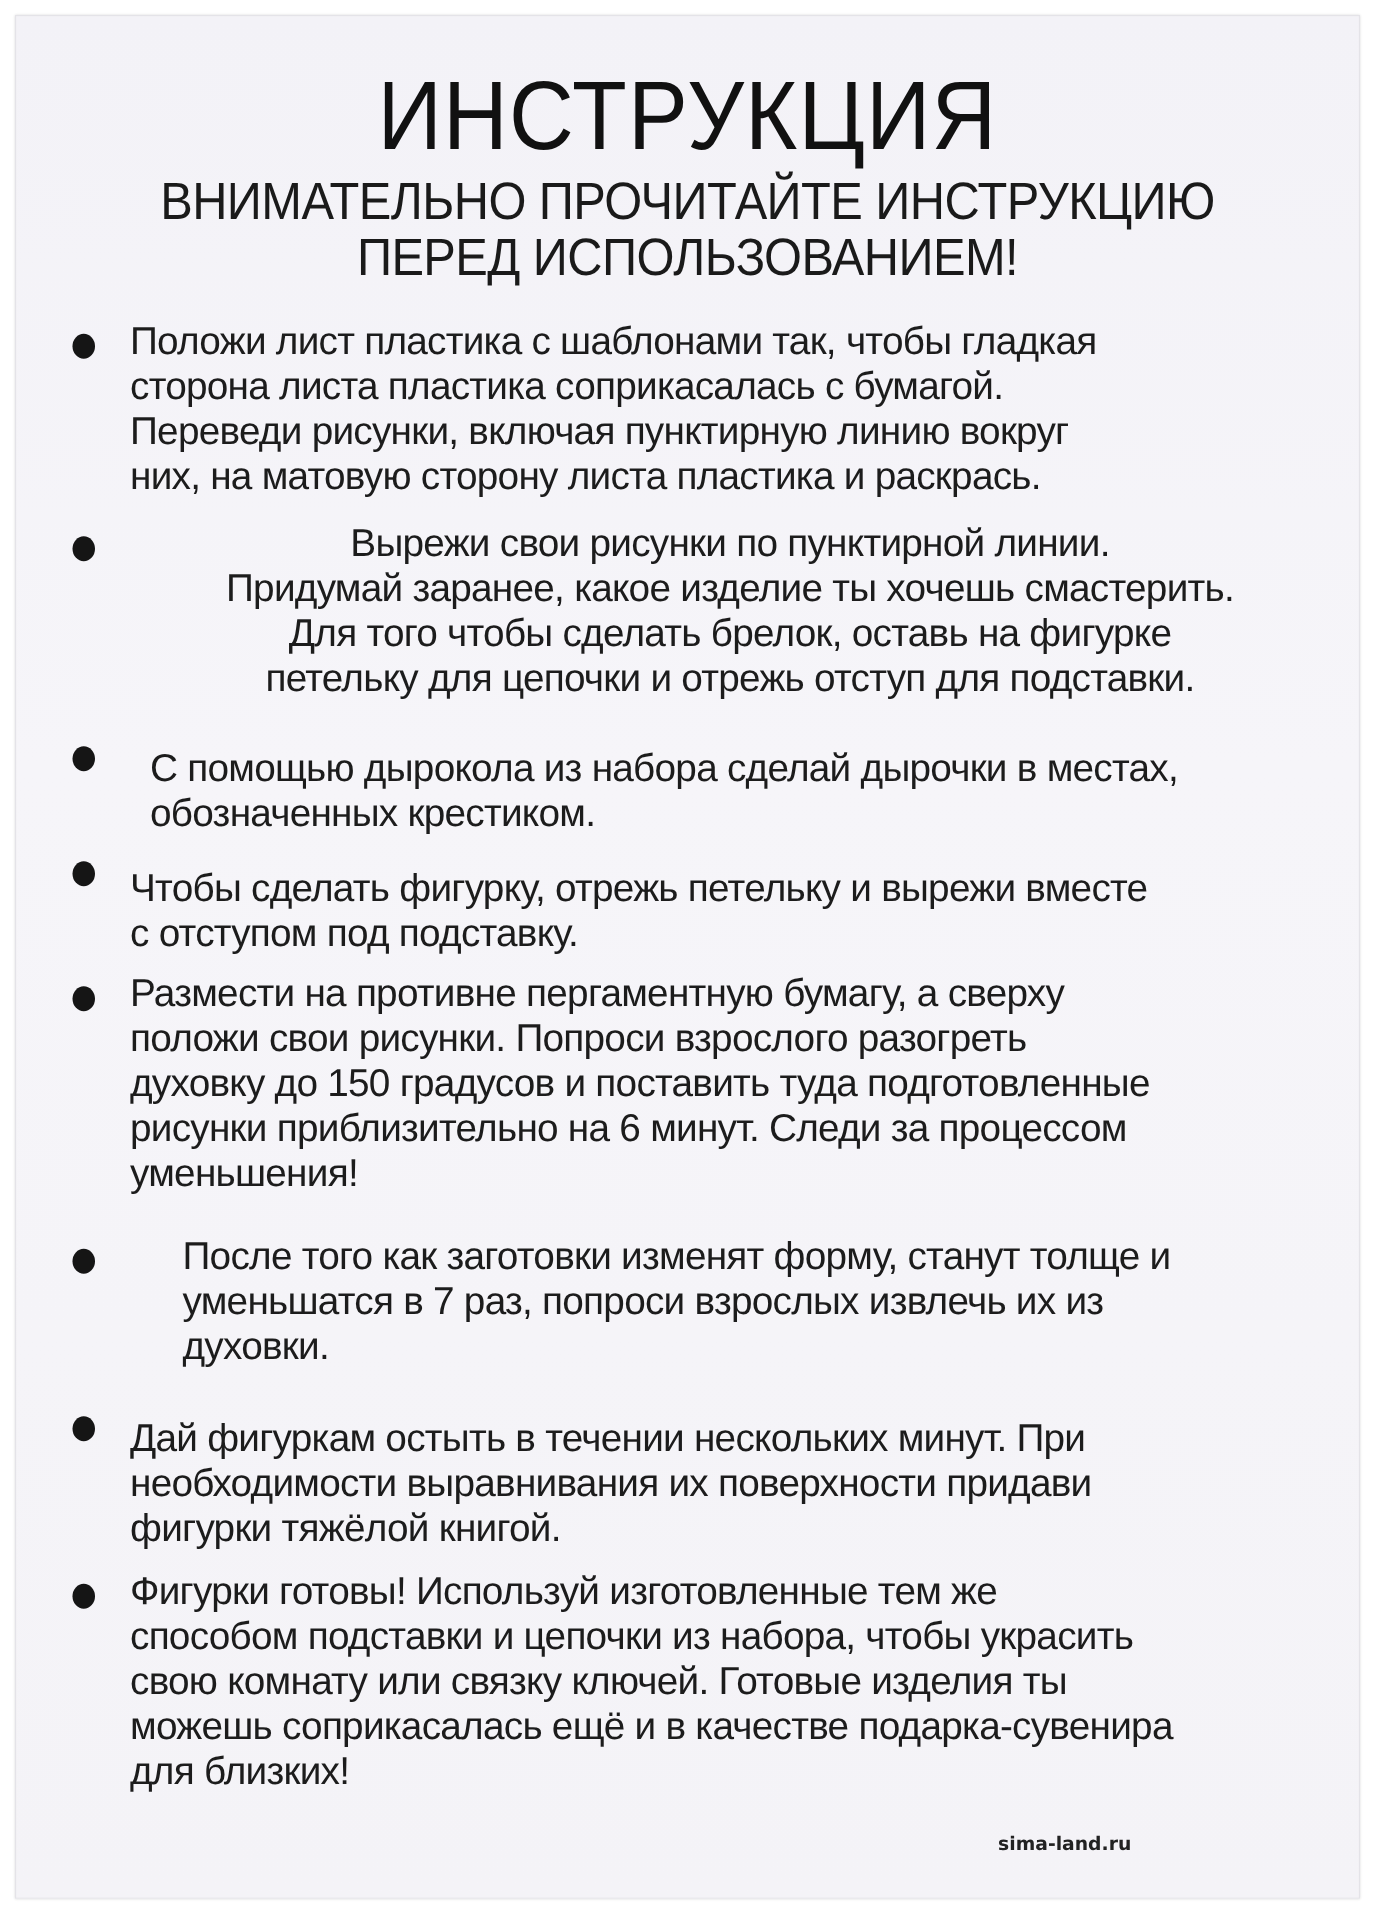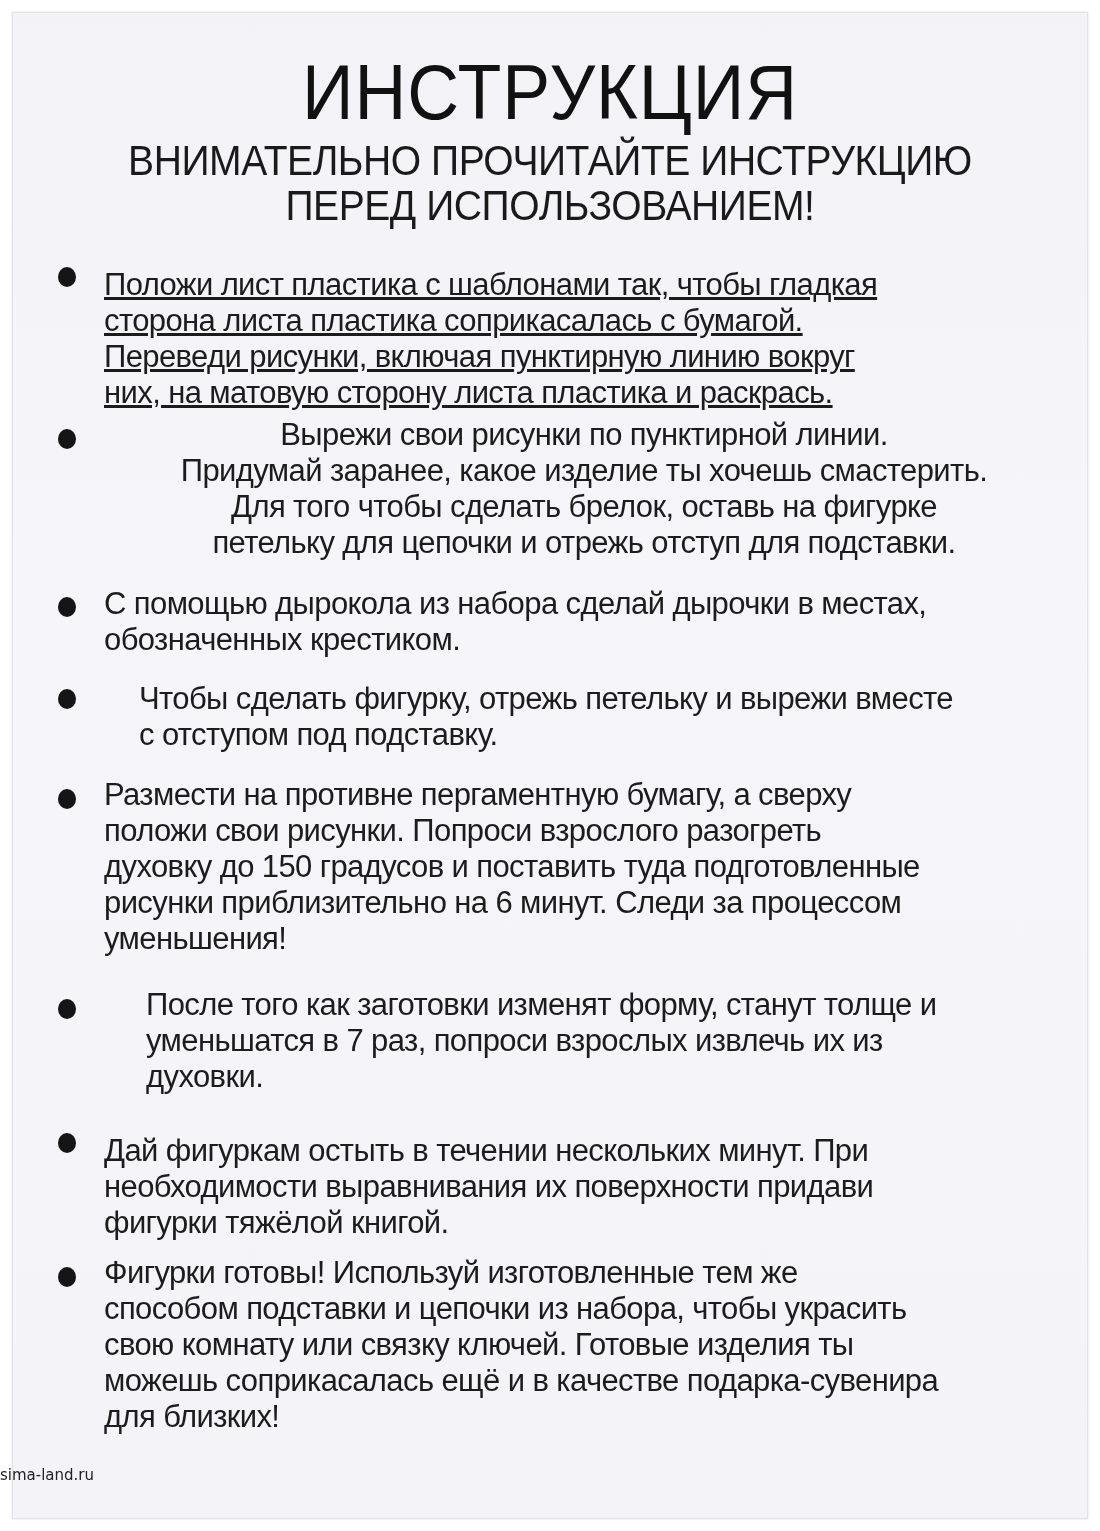--- a/index.html
+++ b/index.html
@@ -84,62 +84,62 @@
       line-height: 36px;
       color: #1c1c1c;
       letter-spacing: -0.6px;
       white-space: pre-line;
     }
     .footer {
       position: absolute;
       left: 0;
       width: 905px;
       top: 1466px;
-      text-align: left;
+      text-align: right;
       font-size: 15px;
-      font-weight: normal;
+      font-weight: bold;
       color: #222;
       font-family: "DejaVu Sans", sans-serif;
     }
   </style>
 </head>
 <body>
 
 <div class="sheet"></div>
 
 <h1 class="title">ИНСТРУКЦИЯ</h1>
 
 <div class="subtitle">
   <div>ВНИМАТЕЛЬНО ПРОЧИТАЙТЕ ИНСТРУКЦИЮ</div>
   <div>ПЕРЕД ИСПОЛЬЗОВАНИЕМ!</div>
 </div>
 
 <ul class="list">
   <li class="item" style="top:0px;">
     <span class="bullet" style="top:12px;"></span>
-    <div class="item-text" style="top:12px;text-decoration:underline;">Положи лист пластика с шаблонами так, чтобы гладкая
+    <div class="item-text" style="top:0px;">Положи лист пластика с шаблонами так, чтобы гладкая
 сторона листа пластика соприкасалась с бумагой.
 Переведи рисунки, включая пунктирную линию вокруг
 них, на матовую сторону листа пластика и раскрась.</div>
   </li>
   <li class="item" style="top:162px;">
     <span class="bullet" style="top:12px;"></span>
     <div class="item-text" style="top:0px;text-align:center;">Вырежи свои рисунки по пунктирной линии.
 Придумай заранее, какое изделие ты хочешь смастерить.
 Для того чтобы сделать брелок, оставь на фигурке
 петельку для цепочки и отрежь отступ для подставки.</div>
   </li>
   <li class="item" style="top:330px;">
     <span class="bullet" style="top:12px;"></span>
-    <div class="item-text" style="top:1px;">С помощью дырокола из набора сделай дырочки в местах,
+    <div class="item-text" style="top:12px;margin-left:16px;">С помощью дырокола из набора сделай дырочки в местах,
 обозначенных крестиком.</div>
   </li>
   <li class="item" style="top:422px;">
     <span class="bullet" style="top:12px;"></span>
-    <div class="item-text" style="top:4px;margin-left:35px;">Чтобы сделать фигурку, отрежь петельку и вырежи вместе
+    <div class="item-text" style="top:16px;">Чтобы сделать фигурку, отрежь петельку и вырежи вместе
 с отступом под подставку.</div>
   </li>
   <li class="item" style="top:522px;">
     <span class="bullet" style="top:12px;"></span>
     <div class="item-text" style="top:0px;">Размести на противне пергаментную бумагу, а сверху
 положи свои рисунки. Попроси взрослого разогреть
 духовку до 150 градусов и поставить туда подготовленные
 рисунки приблизительно на 6 минут. Следи за процессом
 уменьшения!</div>
   </li>

